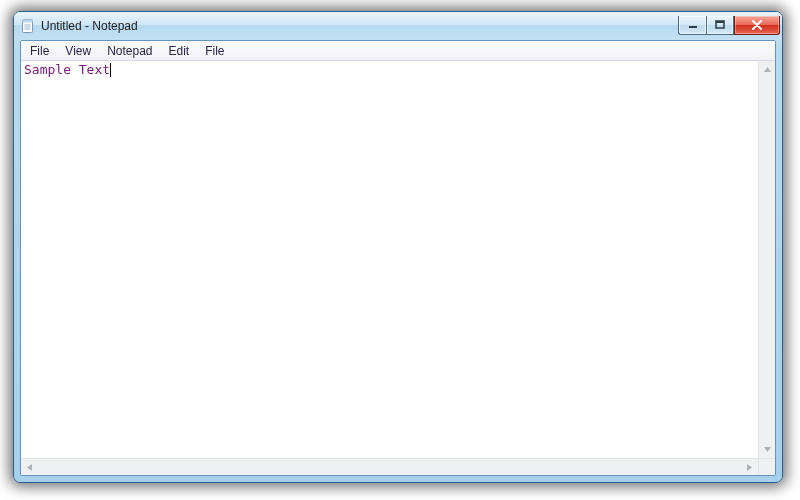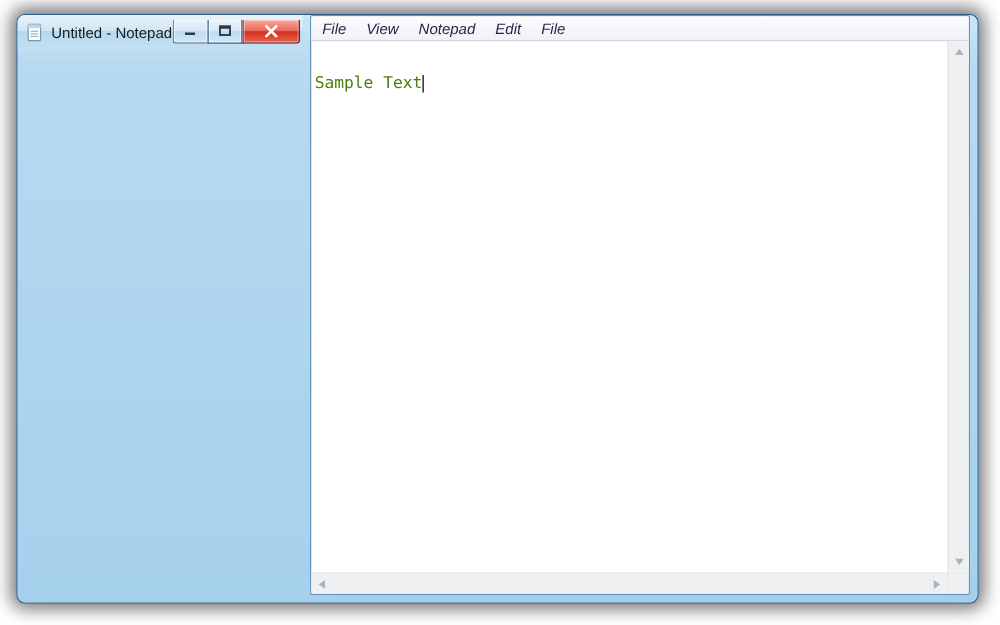--- a/index.html
+++ b/index.html
@@ -11,21 +11,21 @@
     }
     .window {
       position: absolute;
       left: 13px; top: 11px;
       width: 770px; height: 472px;
       background: linear-gradient(to bottom, #cde6f7 0%, #b8daf0 8%, #a5d0ec 100%);
       border: 1px solid #2b5d8c;
       border-radius: 7px;
       box-shadow: 0 0 14px 4px rgba(0,0,0,0.55);
       display: flex;
-      flex-direction: row;
+      flex-direction: column;
       overflow: hidden;
     }
     .titlebar {
       height: 28px;
       display: flex;
       align-items: center;
       padding: 0 2px 0 6px;
       background: linear-gradient(to bottom, #e8f3fb 0%, #cfe7f6 45%, #b6d9ef 46%, #c4e0f3 100%);
     }
     .app-icon {
@@ -76,37 +76,35 @@
       display: flex;
       align-items: center;
       padding: 0 1px;
       font-size: 12px;
       color: #2b2346;
     }
     .menu-item {
       padding: 0 8px;
       border-radius: 2px;
       cursor: default;
-      font-style: italic;
     }
     .content-row {
       flex: 1;
       display: flex;
       min-height: 0;
     }
     .text-area {
       flex: 1;
       font-family: "Lucida Console", Consolas, monospace;
       font-size: 13px;
-      color: #4d7c0f;
+      color: #701a75;
       padding: 1px 3px;
       white-space: pre;
       line-height: 15px;
       position: relative;
-      margin-top: 25px;
     }
     .caret {
       display: inline-block;
       width: 1px; height: 14px;
       background: #000;
       vertical-align: text-bottom;
       margin-left: 0px;
     }
     .vscroll {
       width: 17px;

